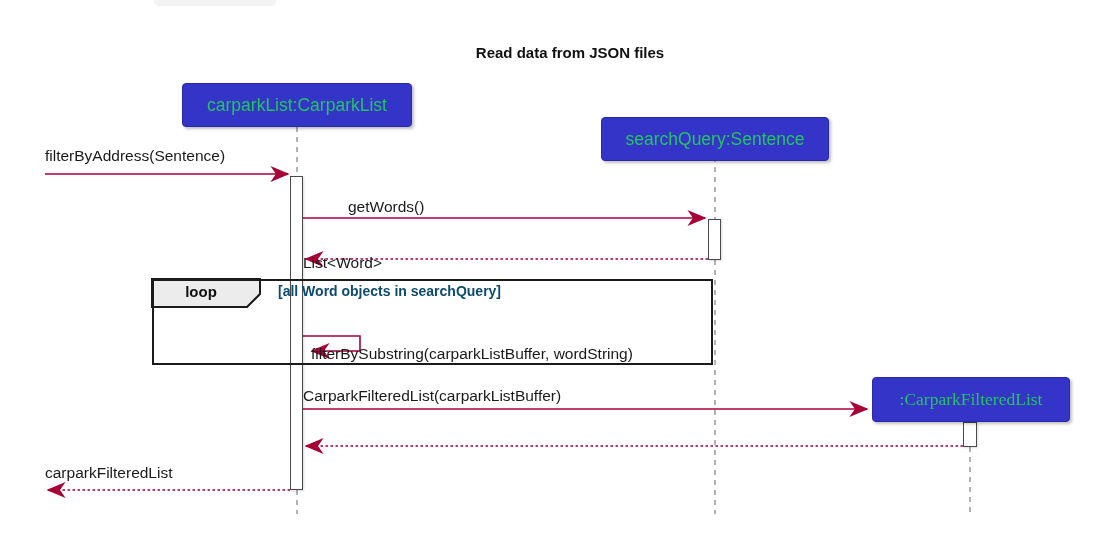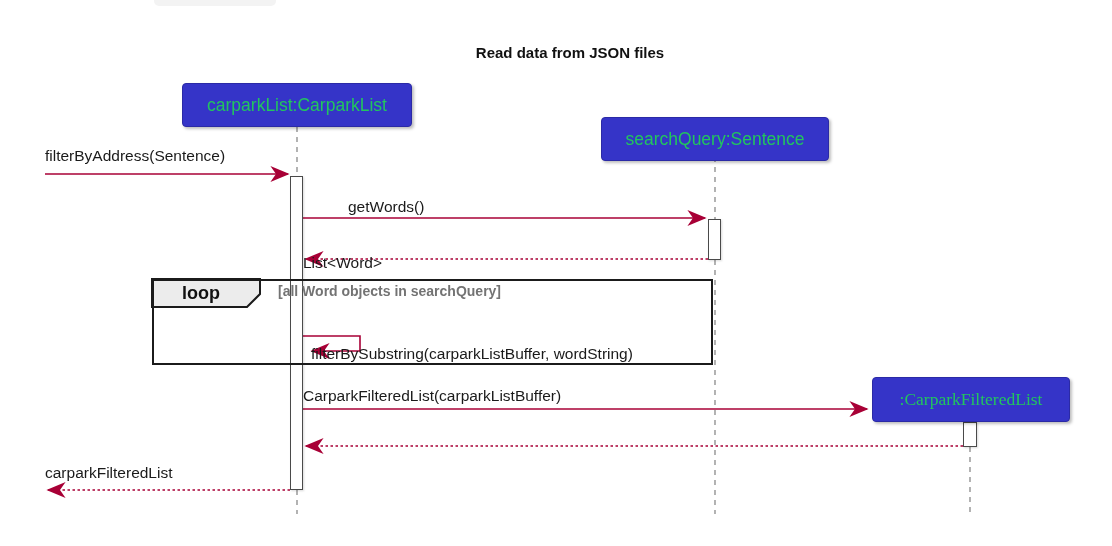--- a/index.html
+++ b/index.html
@@ -30,24 +30,24 @@
   }
   .a1{left:290px;top:176px;width:13px;height:314px;}
   .a2{left:708px;top:219px;width:13px;height:41px;}
   .a3{left:963px;top:422px;width:14px;height:25px;}
   .loop-frame{
     position:absolute;left:152px;top:279px;width:561px;height:86px;
     border:2px solid #1b1b1b;box-sizing:border-box;background:transparent;
   }
   .loop-label{
     position:absolute;left:158px;top:283px;width:86px;text-align:center;
-    font-size:18px;font-weight:bold;color:#111;
+    font-size:15px;font-weight:bold;color:#111;
   }
   .guard-label{
-    position:absolute;left:278px;top:283px;font-size:14px;font-weight:bold;color:#737373;
+    position:absolute;left:278px;top:283px;font-size:14px;font-weight:bold;color:#0c4a6e;
     white-space:nowrap;
   }
   .msg{
     position:absolute;font-size:15.5px;color:#1a1a1a;white-space:nowrap;
   }
   .msg.center{}
   .l1{left:45px;width:245px;top:147px;}
   .l2{left:303px;width:405px;top:198px;margin-left:45px;}
   .l3{left:303px;width:405px;top:238px;margin-top:16px;}
   .l4{left:311px;top:307px;margin-top:38px;}

